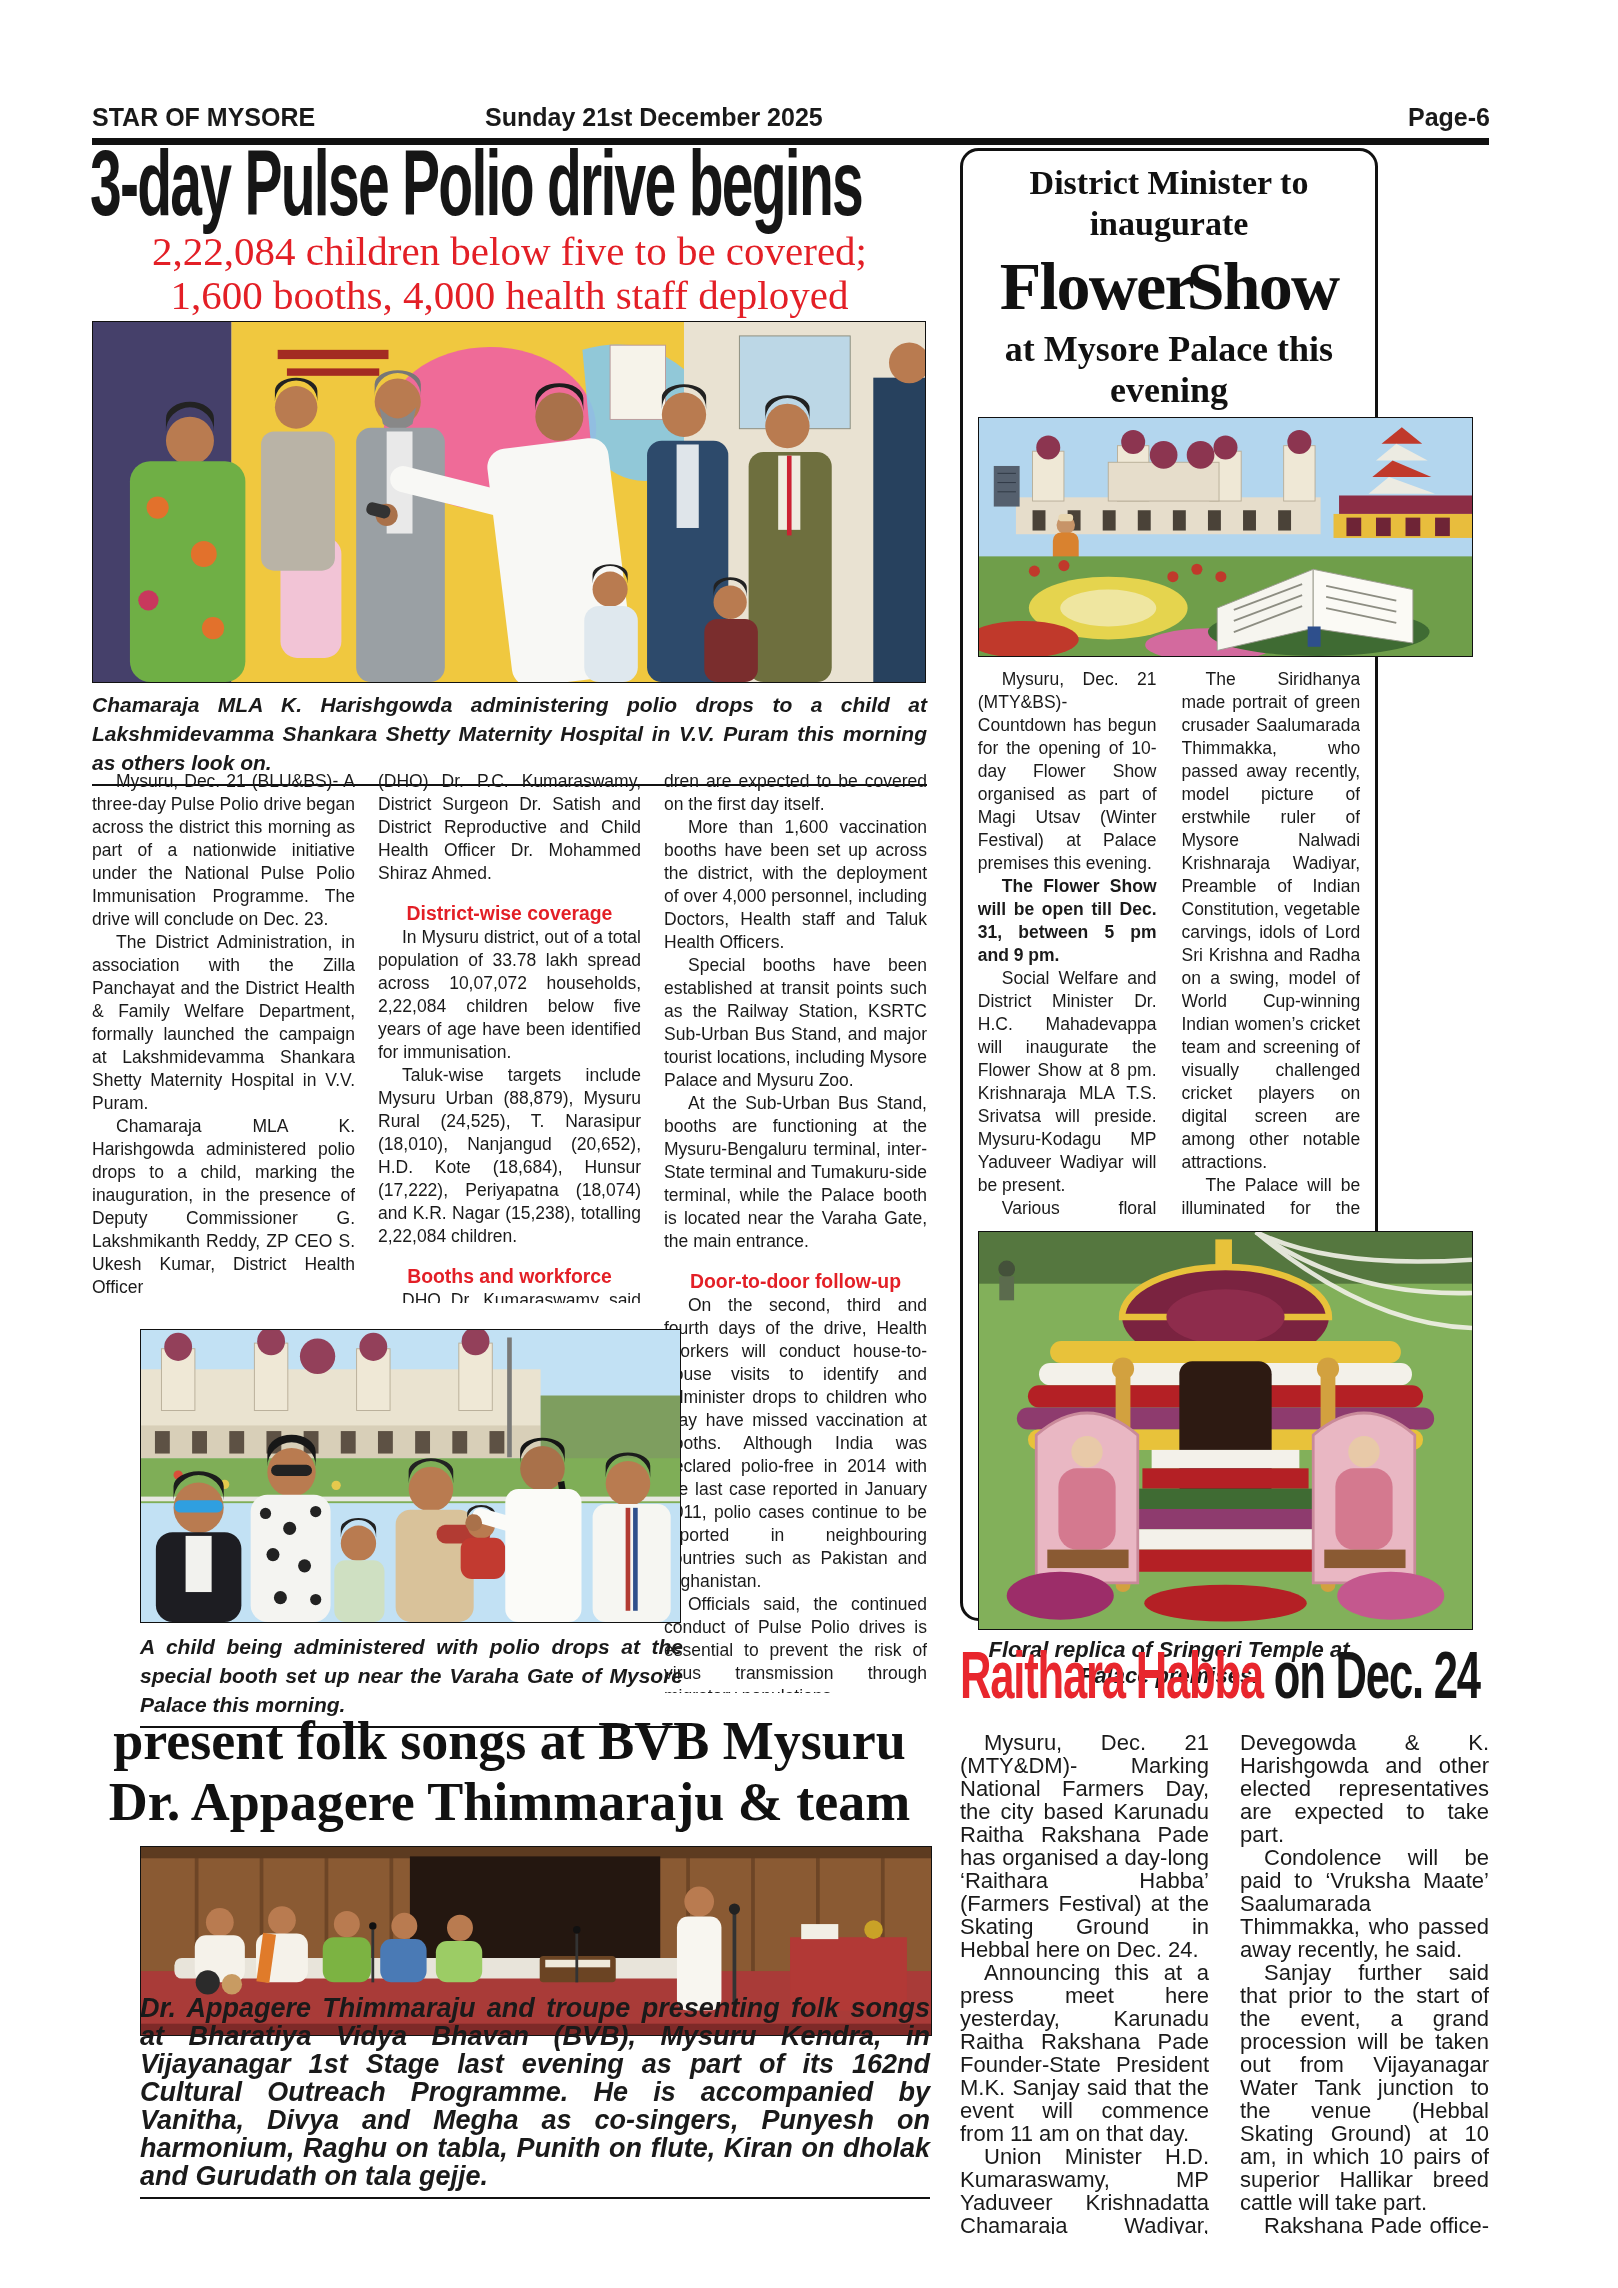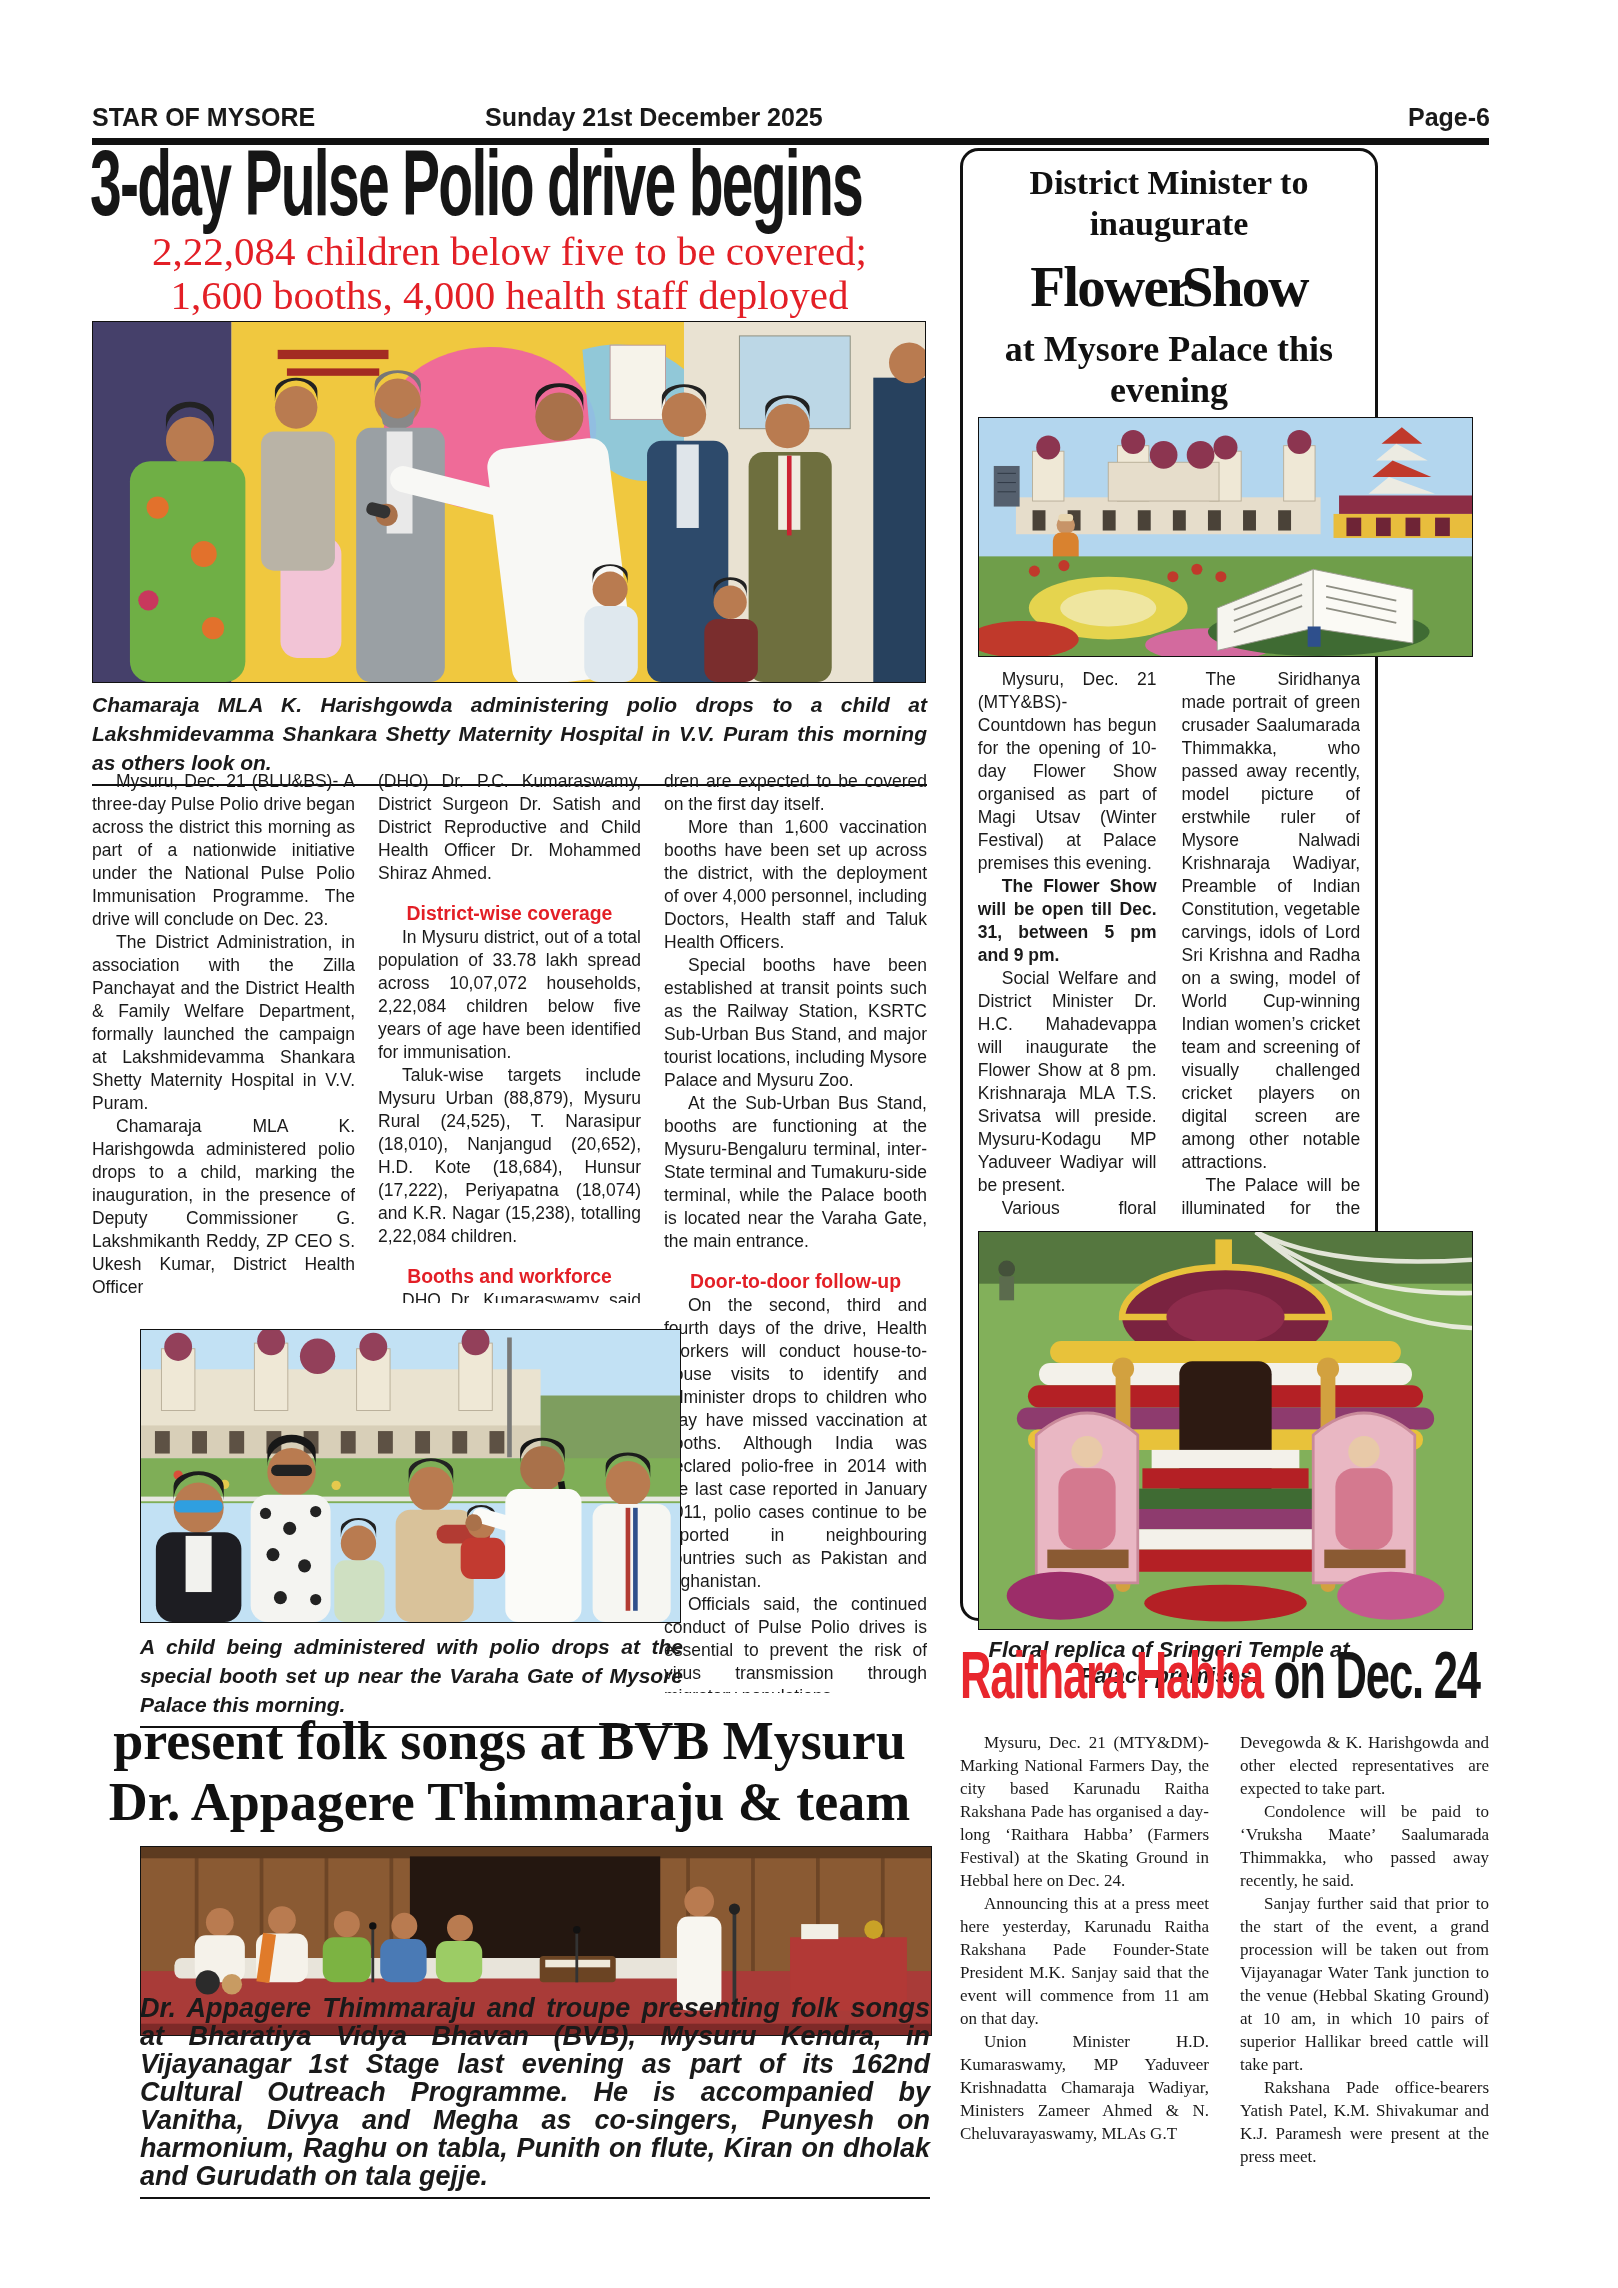--- a/index.html
+++ b/index.html
@@ -41,40 +41,40 @@
     font-family:"Liberation Serif",serif;font-weight:bold;font-size:54px;line-height:61px;color:#111;}
   #photo5{position:absolute;left:140px;top:1846px;width:790px;height:188px;}
   #caption3{position:absolute;left:140px;top:1994px;width:790px;font-size:27px;line-height:28px;}
 
   
   .flower-box{position:absolute;left:960px;top:148px;width:418px;height:1473px;
     box-sizing:border-box;border:3.7px solid #111;border-radius:18.5px;padding:0 14.8px;background:#fff;}
   .kicker{margin-top:11px;text-align:center;font-family:"Liberation Serif",serif;
     font-weight:bold;font-size:34px;line-height:41px;color:#111;}
   .flower-title{text-align:center;font-family:"Liberation Serif",serif;font-weight:bold;
-    font-size:57px;line-height:85px;word-spacing:-20px;letter-spacing:-1.8px;color:#111;}
+    font-size:68px;line-height:85px;word-spacing:-20px;letter-spacing:-1.8px;color:#111;}
   .flower-sub{text-align:center;font-family:"Liberation Serif",serif;font-weight:bold;
     font-size:36px;line-height:41px;color:#111;}
   #photo3{width:493px;height:238px;margin:5.5px auto 0;}
   .flower-cols{display:flex;gap:25px;margin-top:11px;}
   .fcol{width:242px;height:554px;font-size:17.5px;line-height:23px;overflow:hidden;}
   .fcol p{margin:0;text-align:justify;}
   .fcol p.p{text-indent:24px;}
   .fcol p.boldpara{text-indent:24px;font-weight:bold;}
   #photo4{width:493px;height:397px;margin:9.2px auto 0;}
   .sringeri-caption{margin-top:7.4px;text-align:center;font-weight:bold;font-style:italic;font-size:22px;}
 
   
   .raithara-headline{position:absolute;left:960px;top:1641px;white-space:nowrap;
     font-weight:bold;font-size:66px;line-height:68px;letter-spacing:-1.8px;
     transform:scaleX(0.66);transform-origin:0 0;}
   .raithara-headline .red{color:#e8262d;}
   .raithara-headline .blk{color:#161616;}
   #raithara-cols{left:960px;top:1731px;width:530px;gap:31px;}
-  .rcol{width:249px;height:503px;font-size:17px;line-height:23px;overflow:hidden;font-family:Liberation Serif, serif;}
+  .rcol{width:249px;height:503px;font-size:22px;line-height:23px;overflow:hidden;}
   .rcol p{margin:0;text-align:justify;}
   .rcol p.p{text-indent:24px;} .rcol p.cont{text-indent:0;}
 
   svg{display:block;}
 </style>
 </head>
 <body>
 
 <div class="page">
 

